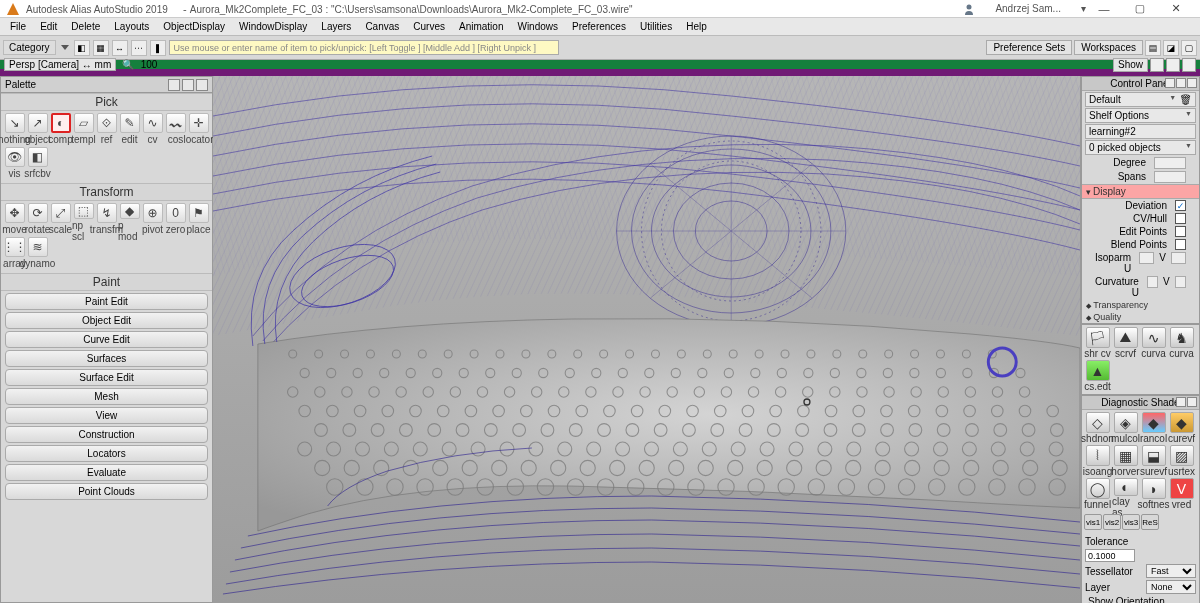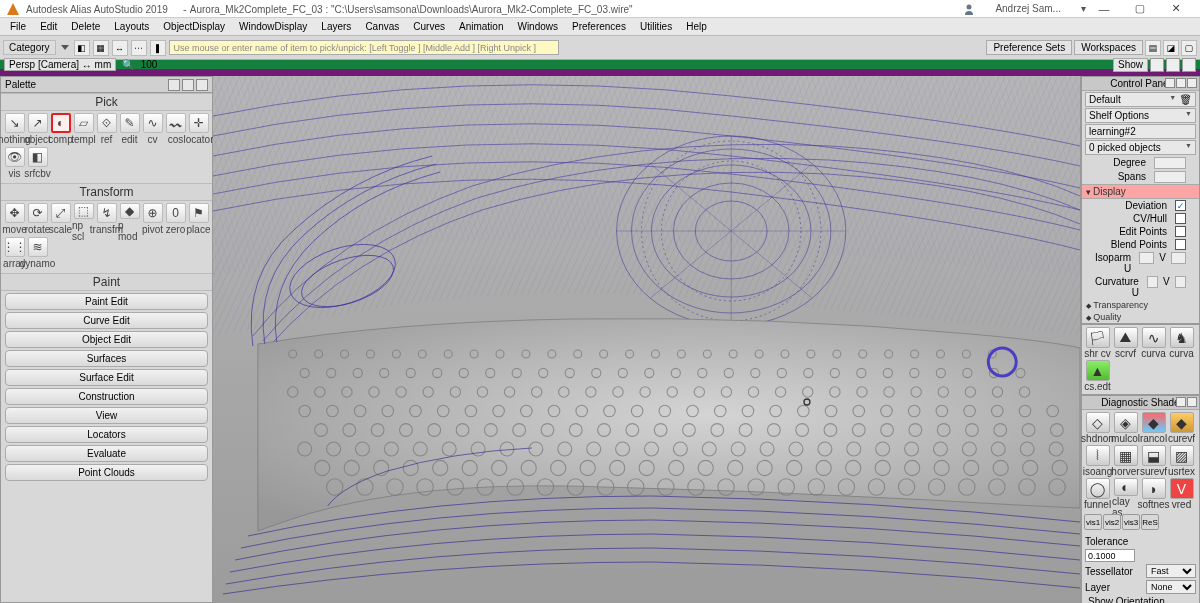--- a/index.html
+++ b/index.html
@@ -247,26 +247,27 @@
           <span>array</span>
         </div>
       <div class="tool">
           <span class="ticon">≋</span>
           <span>dynamo</span>
         </div>
     </div>
     <div class="section-hdr">Paint</div>
     <div class="panel-list">
       <div class="panel-btn">Paint Edit</div>
+      <div class="panel-btn">Object Edit</div>
       <div class="panel-btn">Curve Edit</div>
-      <div class="panel-btn">Object Edit</div>
       <div class="panel-btn">Surfaces</div>
       <div class="panel-btn">Surface Edit</div>
+      <div class="panel-btn">Mesh</div>
+      <div class="panel-btn">View</div>
       <div class="panel-btn">Construction</div>
-      <div class="panel-btn">View</div>
       <div class="panel-btn">Locators</div>
       <div class="panel-btn">Evaluate</div>
       <div class="panel-btn">Point Clouds</div>
     </div>
   </div>
 
   <div class="viewport">
     <svg viewBox="0 0 870 527" preserveAspectRatio="none">
       <defs>
         <linearGradient id="bg" x1="0" y1="0" x2="0" y2="1">

